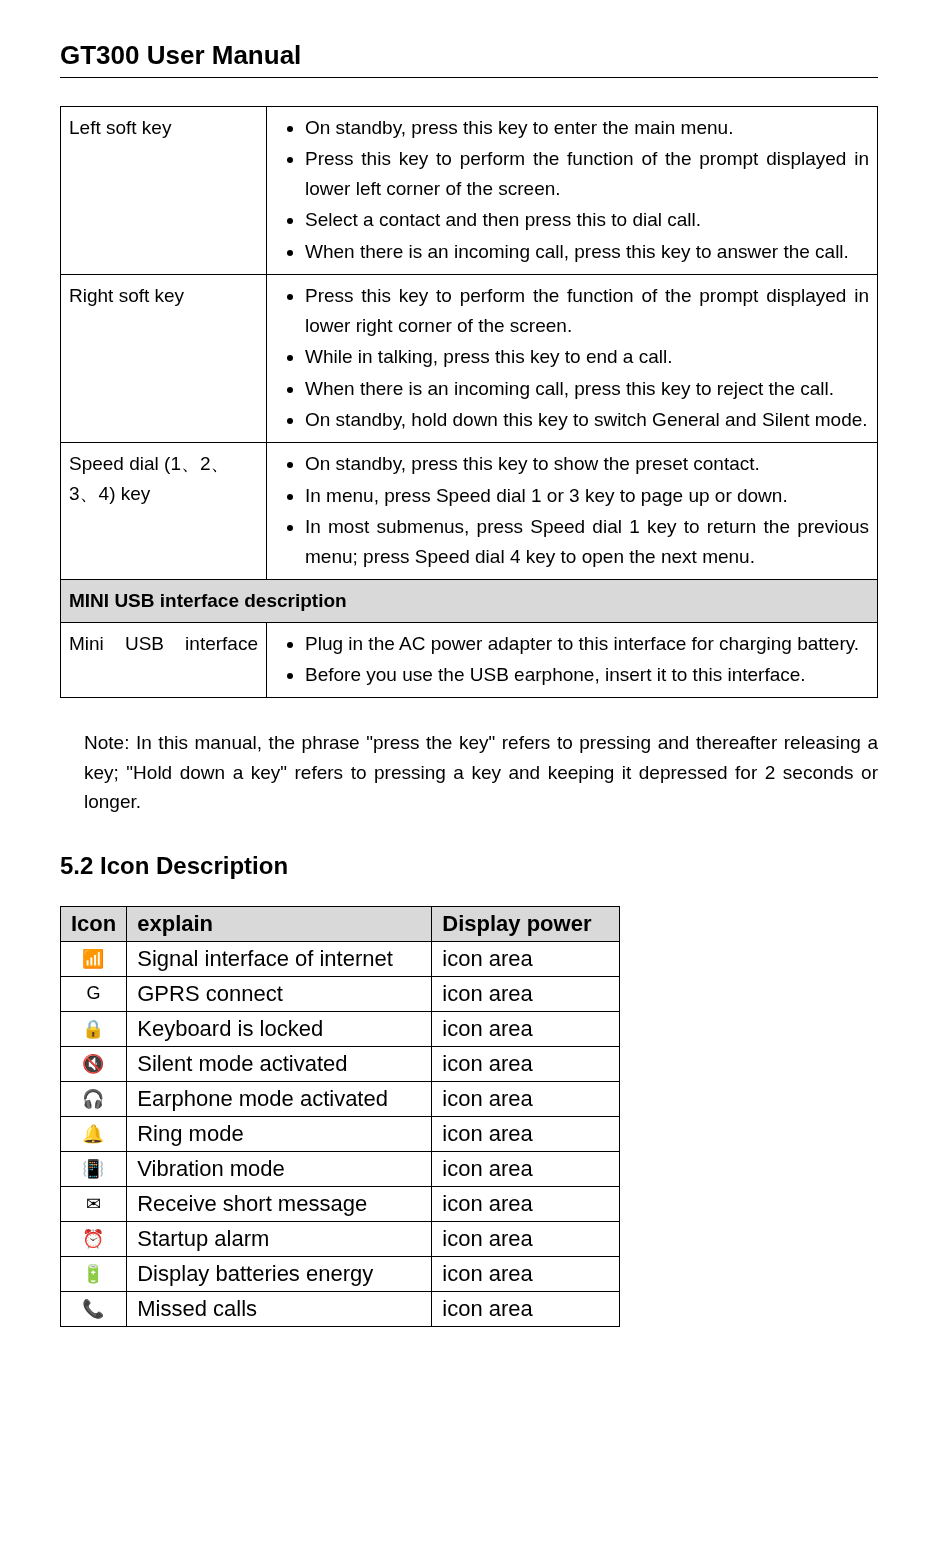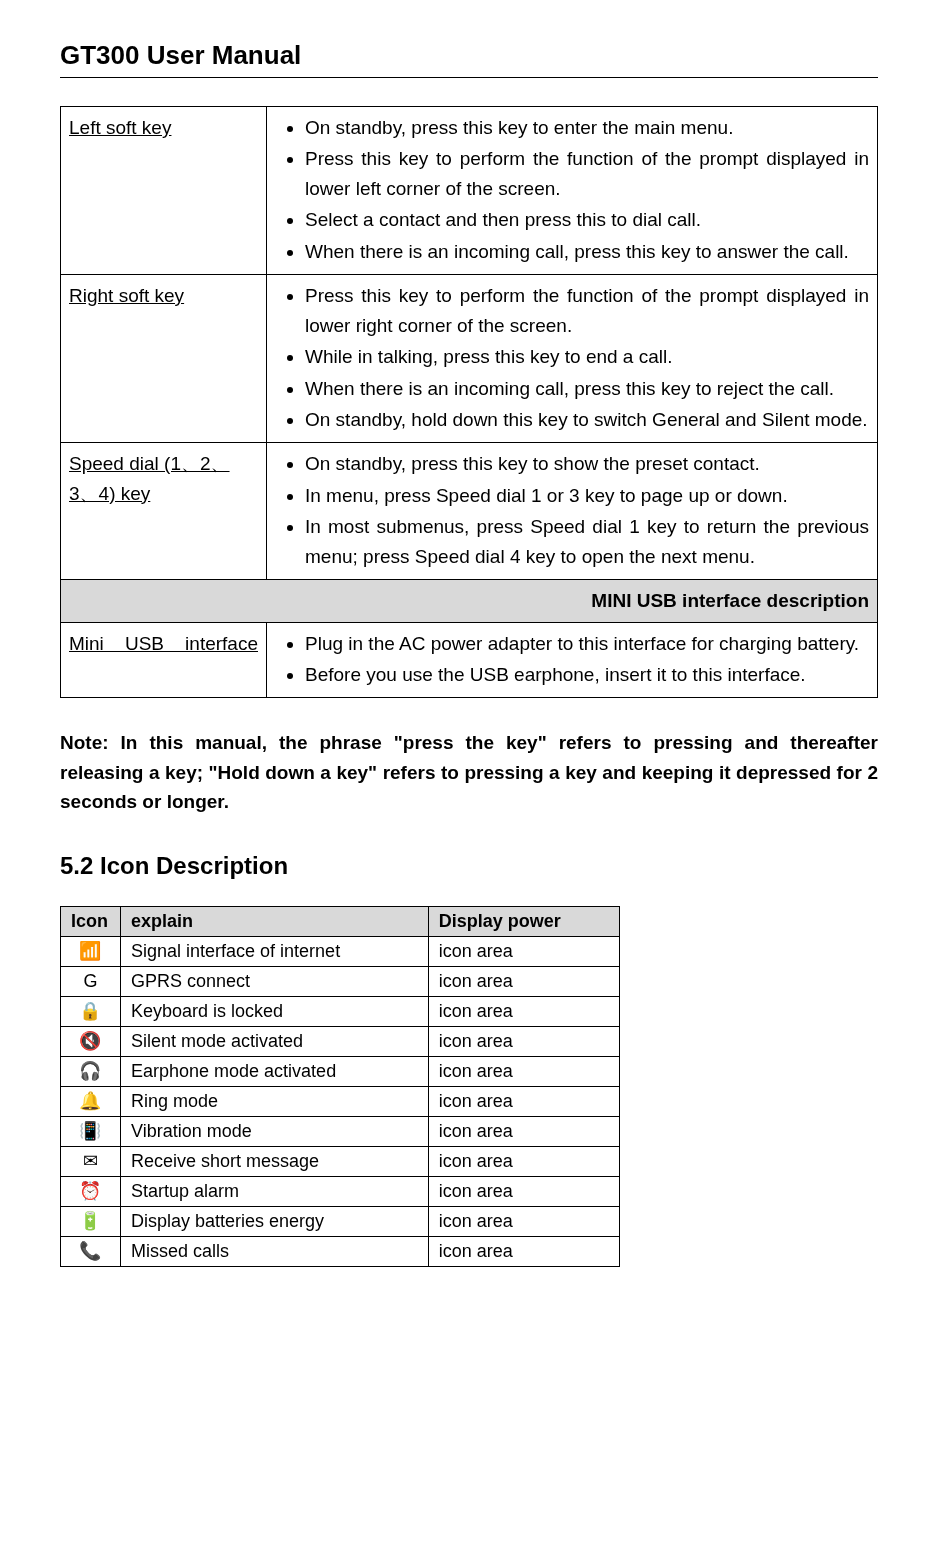--- a/index.html
+++ b/index.html
@@ -29,55 +29,54 @@
   }
   table.keys td, table.keys th {
     border: 1px solid #000;
     padding: 6px 8px;
     vertical-align: top;
     font-size: 19px;
     line-height: 1.55;
   }
   table.keys td.keycol {
     width: 206px;
-    text-decoration: underline;
   }
   table.keys ul {
     list-style-type: disc;
     margin: 0;
     padding-left: 30px;
   }
   table.keys ul li {
     margin-bottom: 2px;
     text-align: justify;
   }
   .section-header {
     background: #d9d9d9;
     font-weight: bold;
-    text-align: right;
   }
   .note {
-    font-weight: bold;
+    font-weight: normal;
     text-align: justify;
     line-height: 1.55;
     margin-bottom: 35px;
+    margin-left: 24px;
   }
   h2.section {
     font-size: 24px;
     font-weight: bold;
     margin: 0 0 26px 0;
   }
   table.icons {
     border-collapse: collapse;
     width: 560px;
   }
   table.icons th, table.icons td {
     border: 1px solid #000;
     padding: 4px 10px;
-    font-size: 18px;
+    font-size: 22px;
     text-align: left;
     vertical-align: middle;
   }
   table.icons th {
     background: #d9d9d9;
     font-weight: bold;
   }
   table.icons td.iconcell {
     width: 60px;
     text-align: center;

